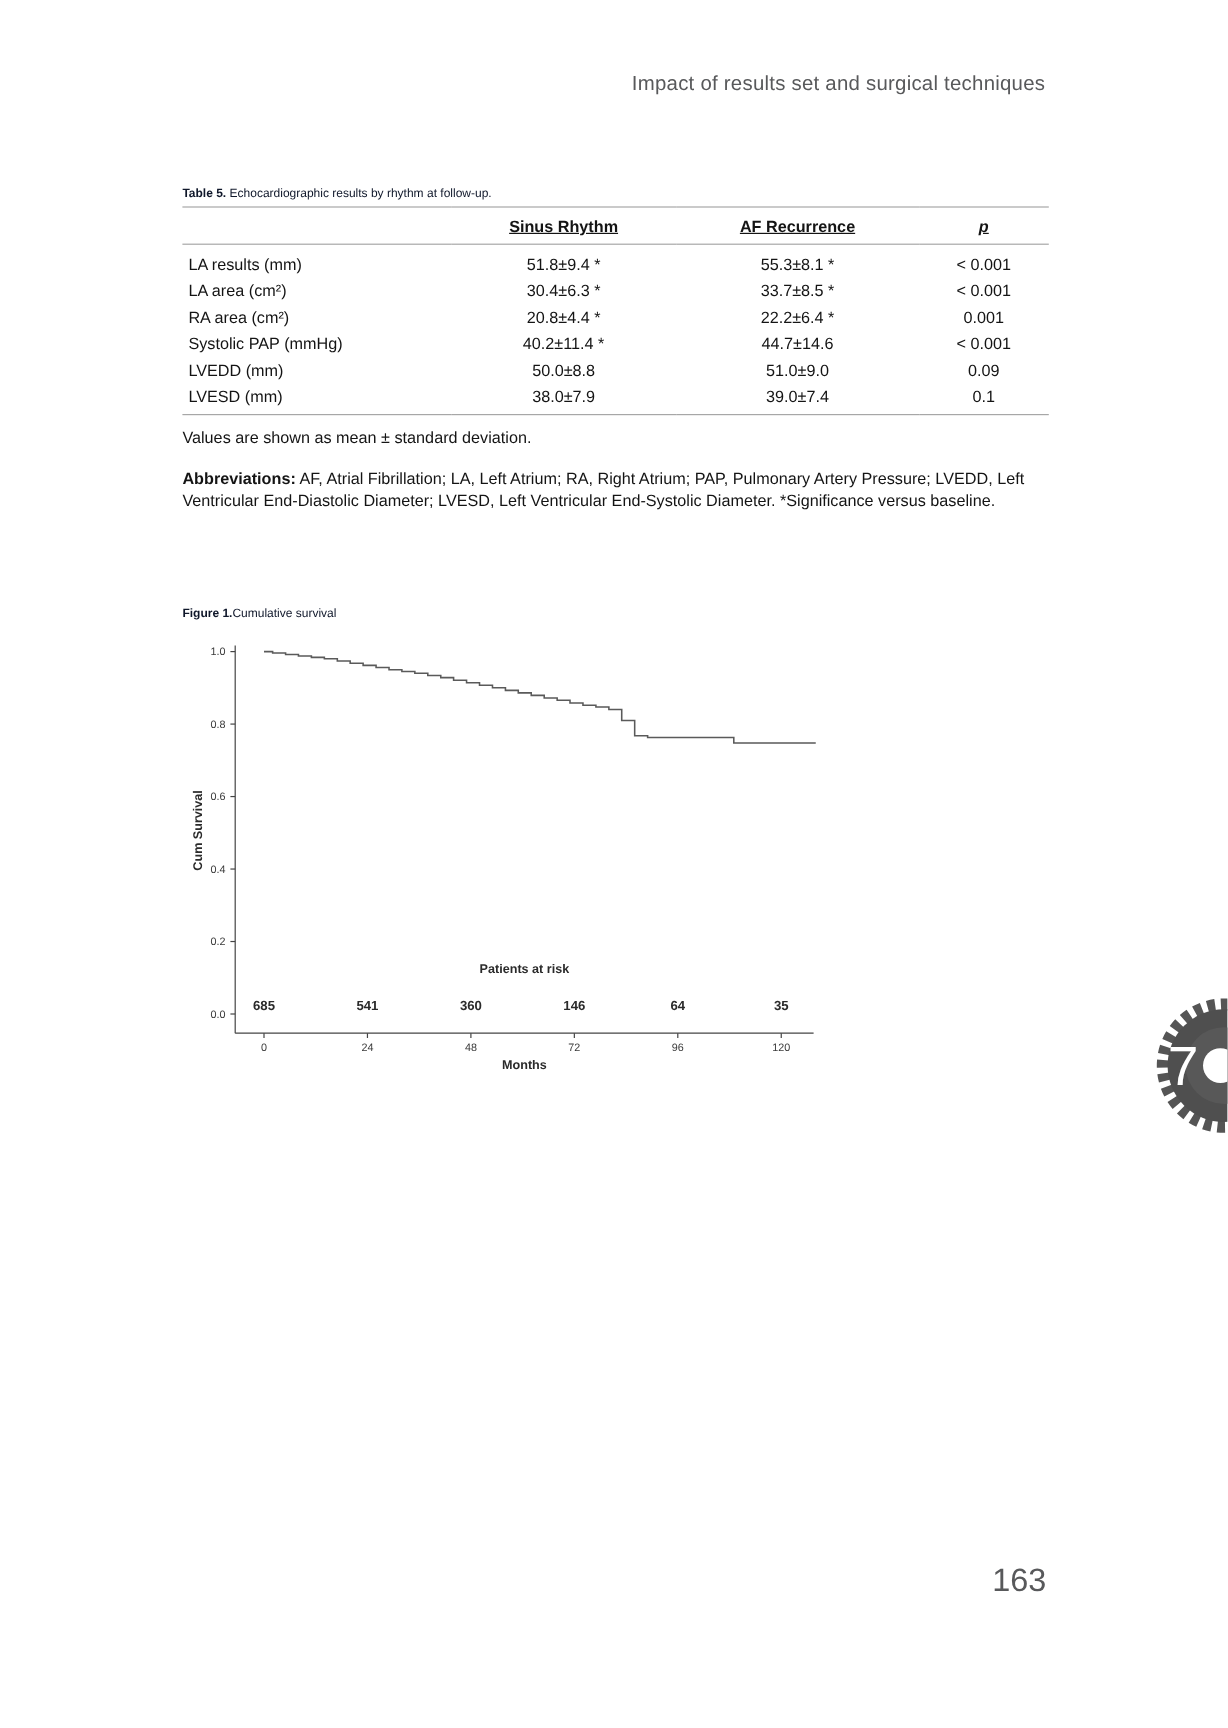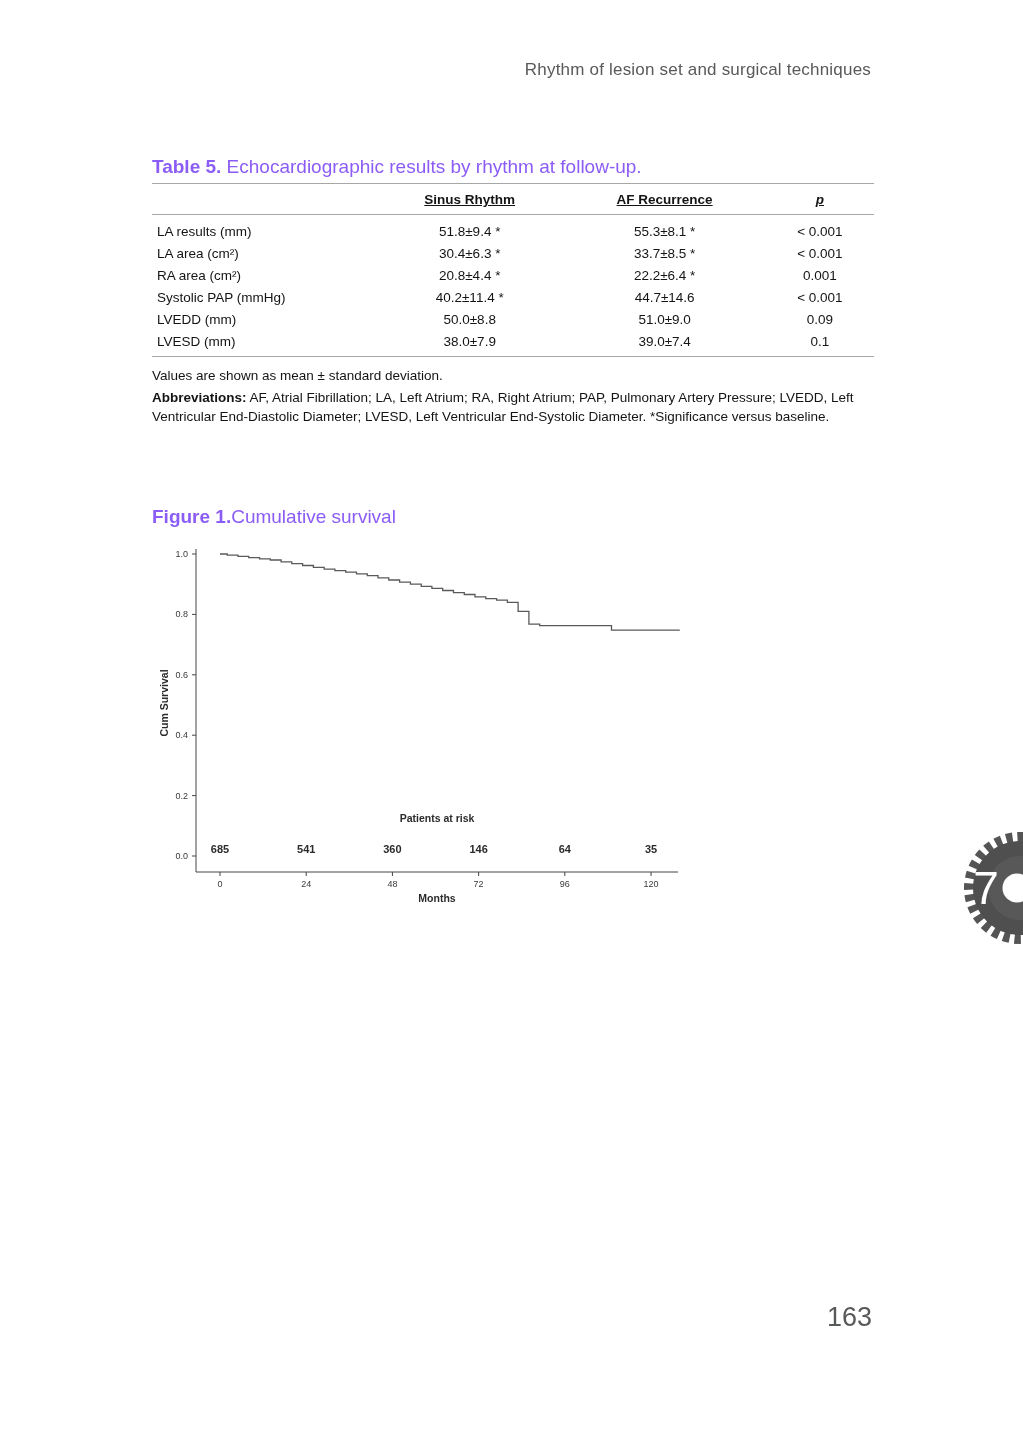--- a/index.html
+++ b/index.html
@@ -20,21 +20,21 @@
     font-size: 17px;
     color: #58595b;
     letter-spacing: 0.2px;
   }
   .table-section {
     position: absolute;
     top: 156px;
     left: 152px;
     width: 722px;
   }
-  .caption { font-size: 19px; color: #8b5cf6; }
+  .caption { font-size: 10px; color: #0f172a; }
   .caption b { font-weight: bold; }
   .results-table {
     width: 722px;
     margin-top: 5px;
     border-collapse: collapse;
     table-layout: fixed;
     font-size: 13.5px;
     color: #141414;
     border-top: 1px solid #a7a7a7;
     border-bottom: 1px solid #a7a7a7;
@@ -50,21 +50,21 @@
   .results-table tbody tr:first-child td { padding-top: 9px; }
   .results-table tbody tr:last-child td { padding-bottom: 7px; }
   .c0 { width: 31%; text-align: left; padding-left: 5px !important; }
   .c1 { width: 26%; text-align: center; }
   .c2 { width: 28%; text-align: center; }
   .c3 { width: 15%; text-align: center; }
   th.c3 { font-style: italic; }
   .footnote {
     font-size: 13.5px;
     line-height: 1.45;
-    margin-top: 2px;
+    margin-top: 14px;
     color: #141414;
   }
   .footnote-first { margin-top: 9px; }
   .figure-section {
     position: absolute;
     top: 506px;
     left: 152px;
     width: 580px;
   }
   .figure-caption .fig-cap-text { }
@@ -95,21 +95,21 @@
     right: 151px;
     font-size: 27px;
     color: #58595b;
   }
 </style>
 </head>
 <body>
 
 <div class="page">
 
-  <div class="running-head">Rhythm of lesion set and surgical techniques</div>
+  <div class="running-head">Impact of results set and surgical techniques</div>
 
   <section class="table-section">
     <p class="caption"><b>Table 5.</b><span> Echocardiographic results by rhythm at follow-up.</span></p>
 
     <table class="results-table">
       <thead>
         <tr>
             <th class="c0"></th>
             <th class="c1">Sinus Rhythm</th>
             <th class="c2">AF Recurrence</th>

